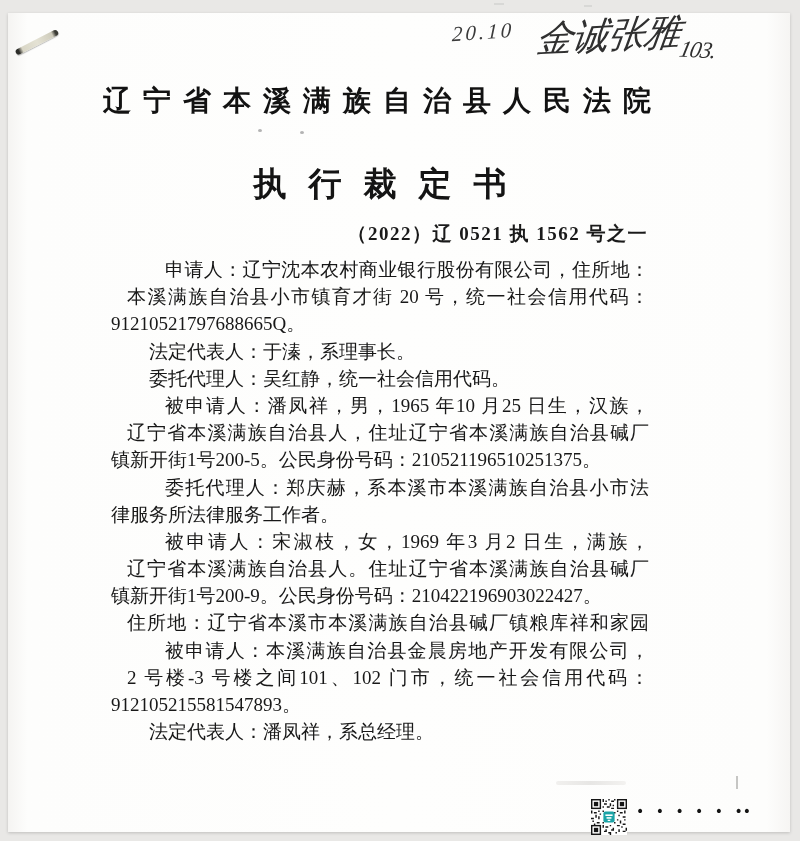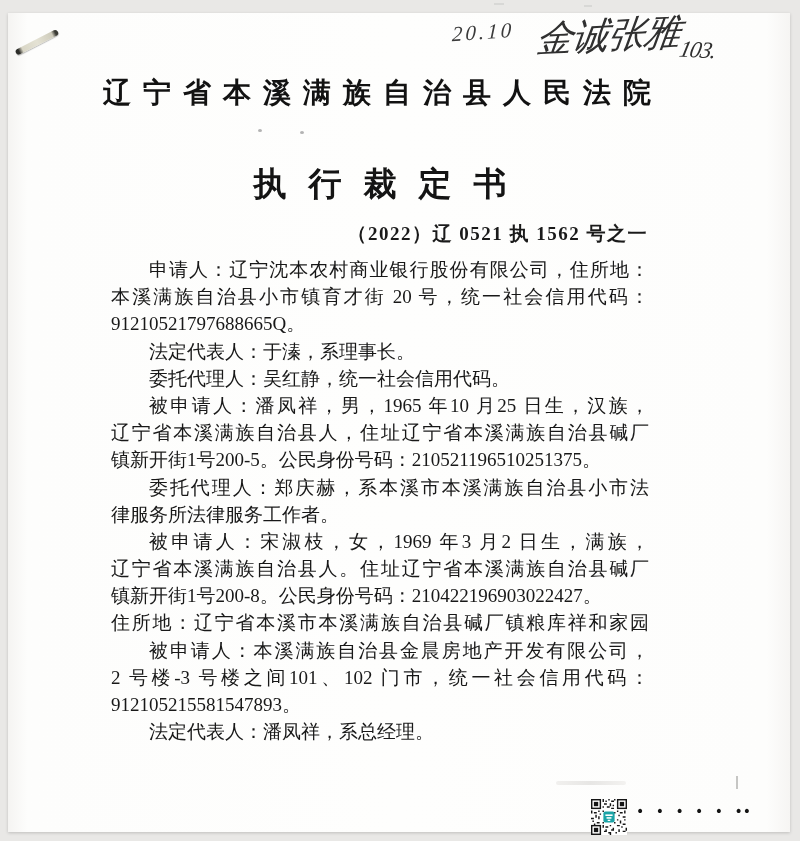--- a/index.html
+++ b/index.html
@@ -30,40 +30,40 @@
   }
   
   .pen-mark{
     position:absolute;left:16px;top:50px;width:47px;height:6px;
     transform:rotate(-27deg);transform-origin:left center;border-radius:3px;
     background:linear-gradient(90deg,#2c2c28 0,#2c2c28 7%,#d9d6c6 16%,#e4e2d4 50%,#cfccbc 86%,#3a3a34 94%,#3a3a34 100%);
     box-shadow:0 1px 1px rgba(0,0,0,.25);
   }
   
   .court{
-    position:absolute;left:0;right:34px;top:70px;margin:4px;
+    position:absolute;left:0;right:34px;top:70px;margin:12px;
     text-align:center;font-size:28px;font-weight:bold;color:#121212;
     letter-spacing:12px;white-space:nowrap;
   }
   .doctitle{
     position:absolute;left:0;right:18px;top:146px;margin:16px;
     text-align:center;font-size:33px;font-weight:bold;color:#141414;
     letter-spacing:22px;white-space:nowrap;
   }
   .caseno{
     position:absolute;right:152px;top:221px;
     font-size:19px;color:#1a1a1a;letter-spacing:1.5px;white-space:nowrap;font-weight:bold;
   }
   
   .bodytext{
     position:absolute;left:111px;top:256px;width:538px;
     font-size:19px;color:#181818;
   }
   .line{height:27.2px;line-height:27.2px;white-space:normal;overflow:visible;}
-  .line.j{text-align:justify;text-align-last:justify;}
+  .line.j{text-align:justify;text-align-last:justify;margin-left:16px;}
   .line.ind{text-indent:38px;}
   
   .speck{position:absolute;background:#b3b3b3;border-radius:50%;}
   .speck.s1{left:258px;top:129px;width:4px;height:3px;}
   .speck.s2{left:300px;top:131px;width:4px;height:3px;}
   .tick{position:absolute;background:#d8d8d6;}
   .tick.t1{left:494px;top:3px;width:10px;height:2px;}
   .tick.t2{left:584px;top:5px;width:8px;height:2px;}
   .tick.t3{left:736px;top:776px;width:2px;height:13px;background:#c6c6c4;}
   .smudge{position:absolute;left:556px;top:781px;width:70px;height:4px;
@@ -105,21 +105,21 @@
       <div class="line">91210521797688665Q。</div>
       <div class="line ind">法定代表人：于溱，系理事长。</div>
       <div class="line ind">委托代理人：吴红静，统一社会信用代码。</div>
       <div class="line j ind">被申请人：潘凤祥，男，1965 年10 月25 日生，汉族，</div>
       <div class="line j">辽宁省本溪满族自治县人，住址辽宁省本溪满族自治县碱厂</div>
       <div class="line">镇新开街1号200-5。公民身份号码：210521196510251375。</div>
       <div class="line j ind">委托代理人：郑庆赫，系本溪市本溪满族自治县小市法</div>
       <div class="line">律服务所法律服务工作者。</div>
       <div class="line j ind">被申请人：宋淑枝，女，1969 年3 月2 日生，满族，</div>
       <div class="line j">辽宁省本溪满族自治县人。住址辽宁省本溪满族自治县碱厂</div>
-      <div class="line">镇新开街1号200-8。公民身份号码：210422196903022427。</div>
+      <div class="line">镇新开街1号200-9。公民身份号码：210422196903022427。</div>
       <div class="line j">住所地：辽宁省本溪市本溪满族自治县碱厂镇粮库祥和家园</div>
       <div class="line j ind">被申请人：本溪满族自治县金晨房地产开发有限公司，</div>
       <div class="line j">2 号楼-3 号楼之间101、102 门市，统一社会信用代码：</div>
       <div class="line">912105215581547893。</div>
       <div class="line ind">法定代表人：潘凤祥，系总经理。</div>
     </div>
 
   <span class="smudge"></span>
   <span class="tick t3"></span>
 

